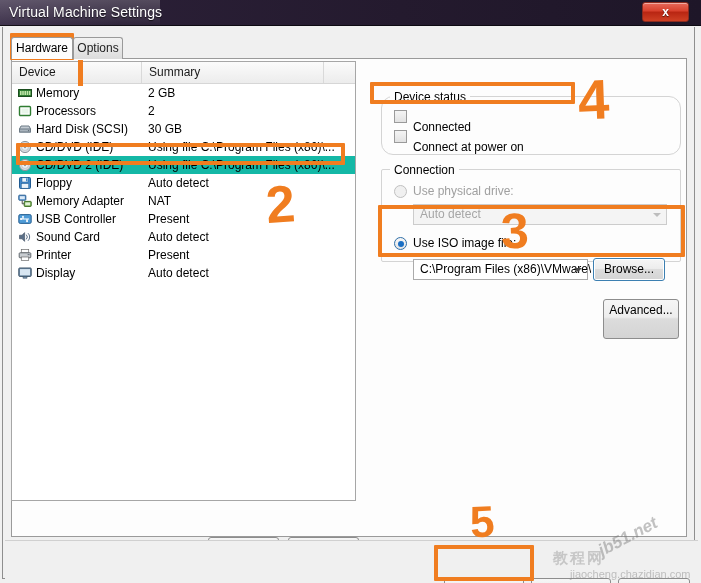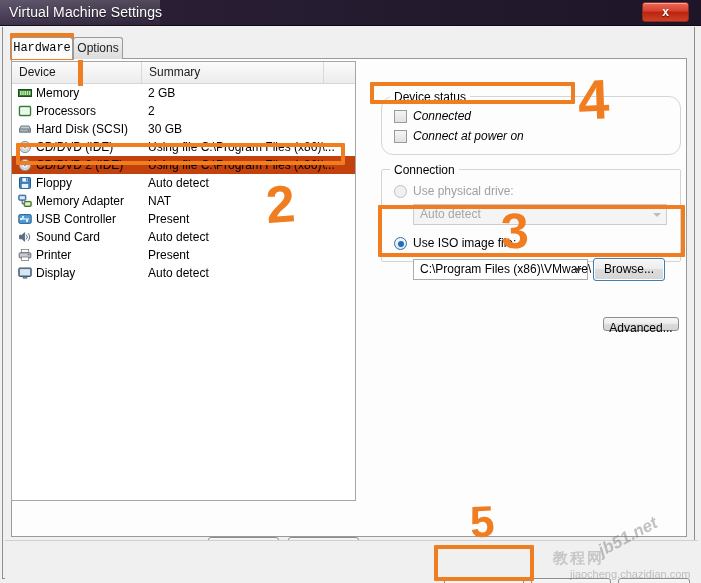--- a/index.html
+++ b/index.html
@@ -68,21 +68,20 @@
     line-height:20px;
     text-align:center;
     border:1px solid #9a9a9a;
     border-bottom:none;
     border-radius:3px 3px 0 0;
   }
   .tab.active{
     left:0;width:62px;
     background:#fdfdfd;
     z-index:3;
-    font-family:Liberation Mono, monospace;
   }
   .tab.inactive{
     left:62px;width:50px;
     background:linear-gradient(to bottom,#f2f2f2,#dcdcdc);
     color:#222;
     z-index:2;
   }
   #tab-underline{
     position:absolute;left:8px;top:31px;width:676px;height:1px;
     background:#9a9a9a;
@@ -119,21 +118,21 @@
     padding-left:7px;
   }
   .dl-h.c0{left:0;width:130px;}
   .dl-h.c1{left:130px;width:182px;}
   .dl-h.c2{left:312px;width:33px;border-right:none;}
 
   .dl-row{
     position:relative;height:18px;
     box-sizing:border-box;
   }
-  .dl-row.selected{background:#c2410c;}
+  .dl-row.selected{background:#14b8a6;}
   .dl-icon{
     position:absolute;left:6px;top:2px;width:14px;height:14px;
   }
   .dl-name{
     position:absolute;left:24px;top:0;height:18px;line-height:18px;
     font-size:12px;color:#000;white-space:nowrap;
   }
   .dl-sum{
     position:absolute;left:136px;top:0;height:18px;line-height:18px;
     font-size:12px;color:#000;white-space:nowrap;
@@ -173,21 +172,21 @@
   #gb-status{left:0;top:9px;width:300px;height:59px;border-radius:12px;}
   #gb-conn{left:0;top:82px;width:300px;height:93px;}
 
   .chk-row{position:absolute;font-size:12px;}
   .chkbox{
     position:absolute;left:0;top:1px;width:13px;height:13px;
     border:1px solid #9a9a9a;
     background:linear-gradient(to bottom,#f4f4f4,#e2e2e2);
     box-sizing:border-box;
   }
-  .chk-label{position:absolute;left:19px;top:0;line-height:15px;white-space:nowrap;font-style:italic;}
+  .chk-label{position:absolute;left:19px;top:11px;line-height:15px;white-space:nowrap;}
 
   .radio-row{position:absolute;font-size:12px;}
   .radio{
     position:absolute;left:0;top:1px;width:13px;height:13px;
     border:1px solid #9a9a9a;border-radius:50%;
     background:linear-gradient(to bottom,#f7f7f7,#e4e4e4);
     box-sizing:border-box;
   }
   .radio.on{border-color:#2f6fa8;}
   .radio.on:after{
@@ -217,21 +216,21 @@
   .combo.disabled{background:#f4f4f4;border-color:#cccccc;}
   .combo.disabled .ctext{color:#a6a6a6;}
   .combo.disabled .carrow{border-top-color:#bdbdbd;}
 
   #btn-browse{
     position:absolute;left:590px;top:231px;width:72px;height:23px;line-height:21px;
     border:1px solid #3c7fb1;
     box-shadow:inset 0 0 0 1px #ffffff;
   }
   #btn-advanced{
-    position:absolute;left:600px;top:272px;width:76px;height:14px;line-height:20px;margin-top:18px;
+    position:absolute;left:600px;top:272px;width:76px;height:40px;line-height:20px;
   }
 
   
   #bottombar{
     position:absolute;left:2px;top:513px;width:693px;height:66px;
     background:#f0f0f0;
     border-top:1px solid #d0d0d0;
     box-sizing:border-box;
   }
   #btn-ok{position:absolute;left:441px;top:551px;width:80px;height:23px;line-height:21px;}

